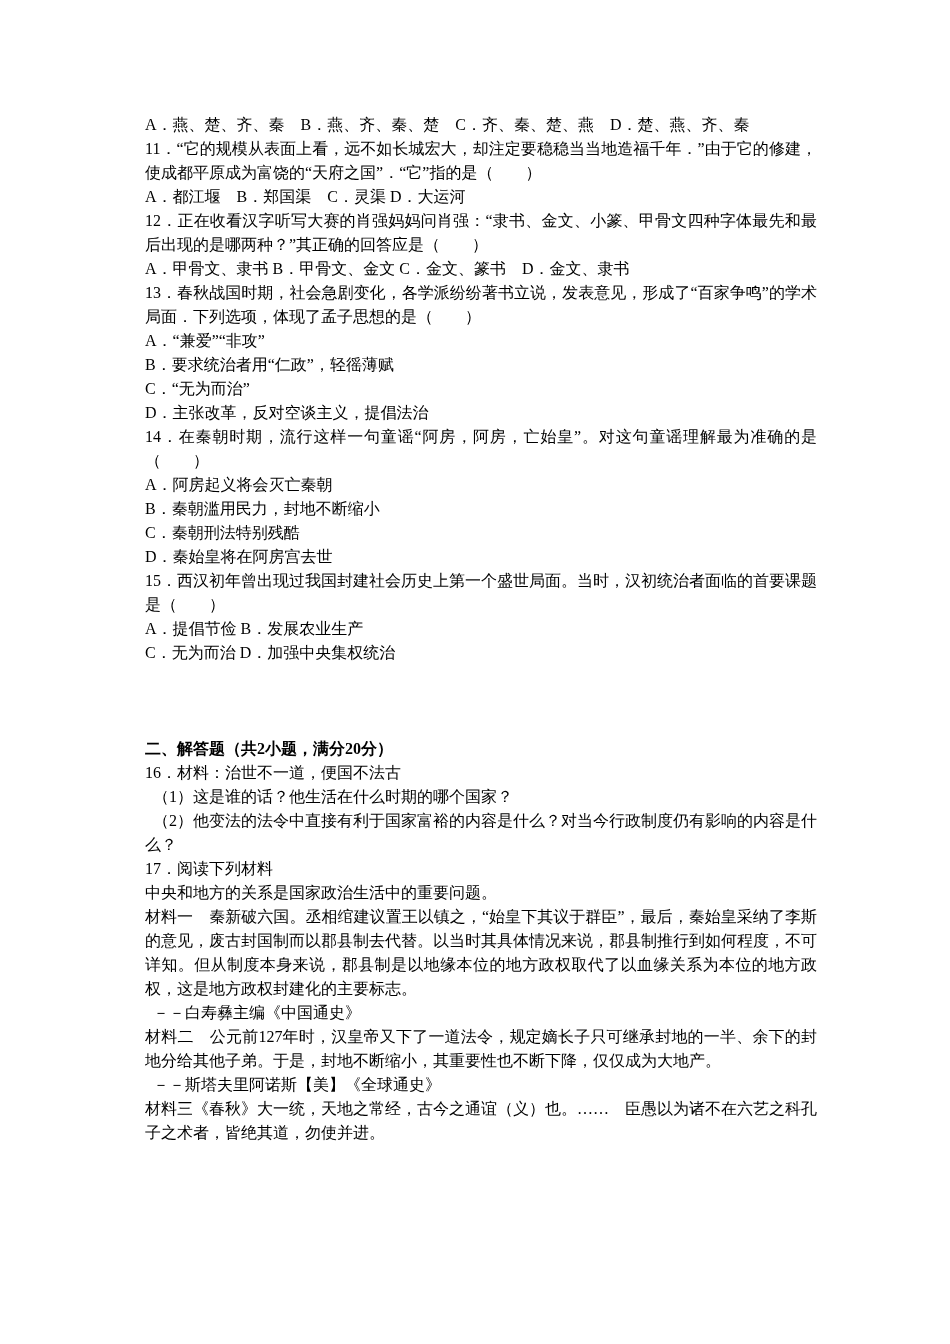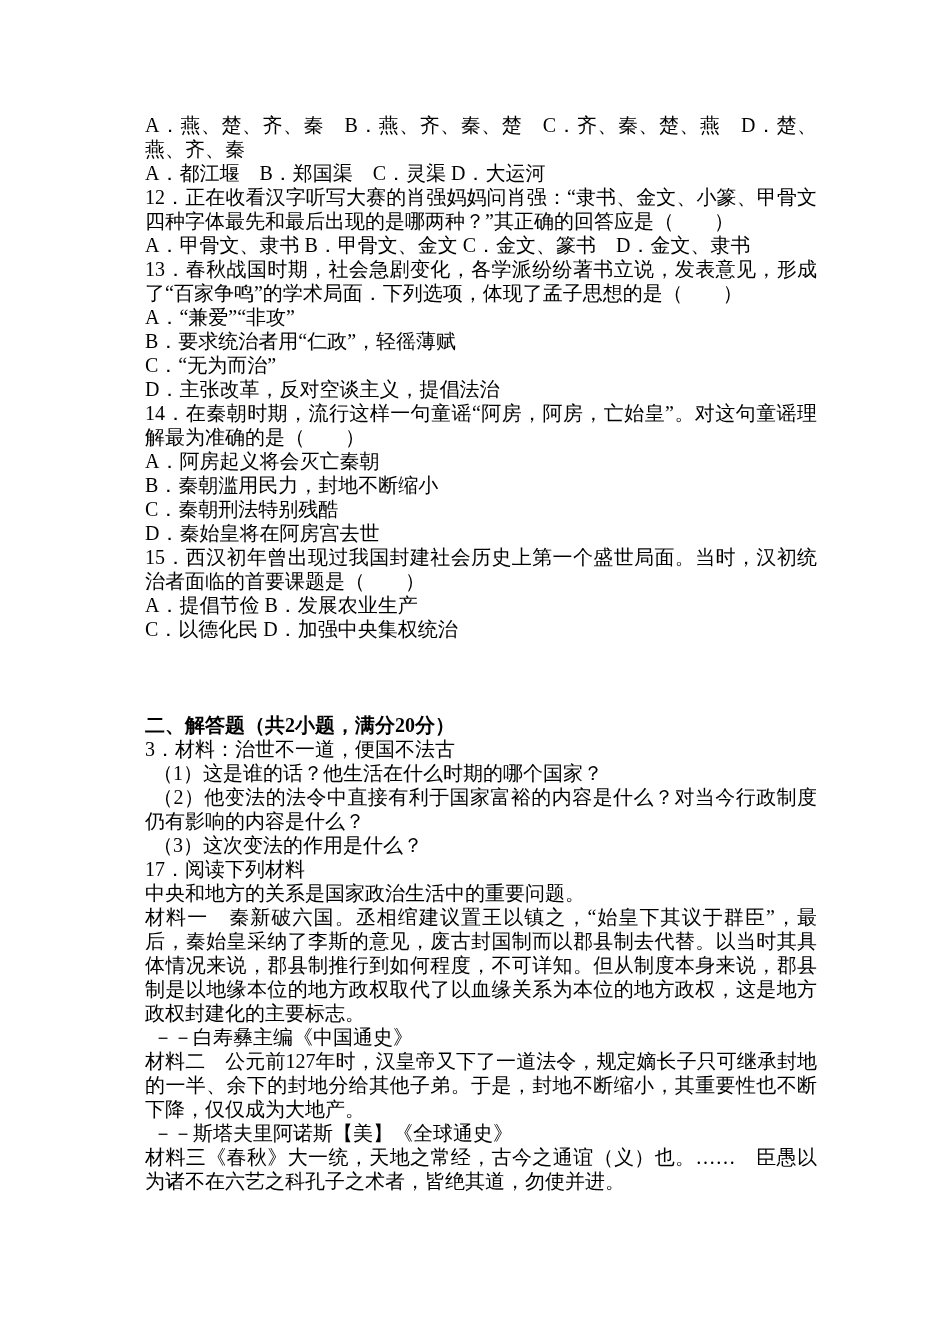--- a/index.html
+++ b/index.html
@@ -8,21 +8,21 @@
     background: #ffffff;
   }
   .page {
     position: relative;
     width: 950px;
     height: 1344px;
     background: #ffffff;
     box-sizing: border-box;
     padding: 113px 133px 0 145px;
     font-family: "Liberation Serif", "DejaVu Serif", serif;
-    font-size: 20px;
+    font-size: 16px;
     line-height: 24px;
     color: #000000;
     overflow: hidden;
   }
   .page p {
     margin: 0;
     text-align: justify;
   }
   p.heading {
     font-weight: bold;
@@ -30,41 +30,41 @@
   }
   p.ind {
     text-indent: 8px;
   }
 </style>
 </head>
 <body>
 
 <div class="page">
   <p>A．燕、楚、齐、秦　B．燕、齐、秦、楚　C．齐、秦、楚、燕　D．楚、燕、齐、秦</p>
+  <p>11．“它的规模从表面上看，远不如长城宏大，却注定要稳稳当当地造福千年．”由于它的修建，使成都平原成为富饶的“天府之国”．“它”指的是（　　）</p>
   <p>A．都江堰　B．郑国渠　C．灵渠 D．大运河</p>
   <p>12．正在收看汉字听写大赛的肖强妈妈问肖强：“隶书、金文、小篆、甲骨文四种字体最先和最后出现的是哪两种？”其正确的回答应是（　　）</p>
   <p>A．甲骨文、隶书 B．甲骨文、金文 C．金文、篆书　D．金文、隶书</p>
   <p>13．春秋战国时期，社会急剧变化，各学派纷纷著书立说，发表意见，形成了“百家争鸣”的学术局面．下列选项，体现了孟子思想的是（　　）</p>
   <p>A．“兼爱”“非攻”</p>
   <p>B．要求统治者用“仁政”，轻徭薄赋</p>
   <p>C．“无为而治”</p>
   <p>D．主张改革，反对空谈主义，提倡法治</p>
   <p>14．在秦朝时期，流行这样一句童谣“阿房，阿房，亡始皇”。对这句童谣理解最为准确的是（　　）</p>
   <p>A．阿房起义将会灭亡秦朝</p>
   <p>B．秦朝滥用民力，封地不断缩小</p>
   <p>C．秦朝刑法特别残酷</p>
   <p>D．秦始皇将在阿房宫去世</p>
   <p>15．西汉初年曾出现过我国封建社会历史上第一个盛世局面。当时，汉初统治者面临的首要课题是（　　）</p>
   <p>A．提倡节俭 B．发展农业生产</p>
-  <p>C．以德化民 D．加强中央集权统治</p>
+  <p>C．无为而治 D．加强中央集权统治</p>
   <p class="heading">二、解答题（共2小题，满分20分）</p>
-  <p>3．材料：治世不一道，便国不法古</p>
+  <p>16．材料：治世不一道，便国不法古</p>
   <p class="ind">（1）这是谁的话？他生活在什么时期的哪个国家？</p>
   <p class="ind">（2）他变法的法令中直接有利于国家富裕的内容是什么？对当今行政制度仍有影响的内容是什么？</p>
-  <p class="ind">（3）这次变法的作用是什么？</p>
   <p>17．阅读下列材料</p>
   <p>中央和地方的关系是国家政治生活中的重要问题。</p>
   <p>材料一　秦新破六国。丞相绾建议置王以镇之，“始皇下其议于群臣”，最后，秦始皇采纳了李斯的意见，废古封国制而以郡县制去代替。以当时其具体情况来说，郡县制推行到如何程度，不可详知。但从制度本身来说，郡县制是以地缘本位的地方政权取代了以血缘关系为本位的地方政权，这是地方政权封建化的主要标志。</p>
   <p class="ind">－－白寿彝主编《中国通史》</p>
   <p>材料二　公元前127年时，汉皇帝又下了一道法令，规定嫡长子只可继承封地的一半、余下的封地分给其他子弟。于是，封地不断缩小，其重要性也不断下降，仅仅成为大地产。</p>
   <p class="ind">－－斯塔夫里阿诺斯【美】《全球通史》</p>
   <p>材料三《春秋》大一统，天地之常经，古今之通谊（义）也。……　臣愚以为诸不在六艺之科孔子之术者，皆绝其道，勿使并进。</p>
 </div>
 
 </body></html>

